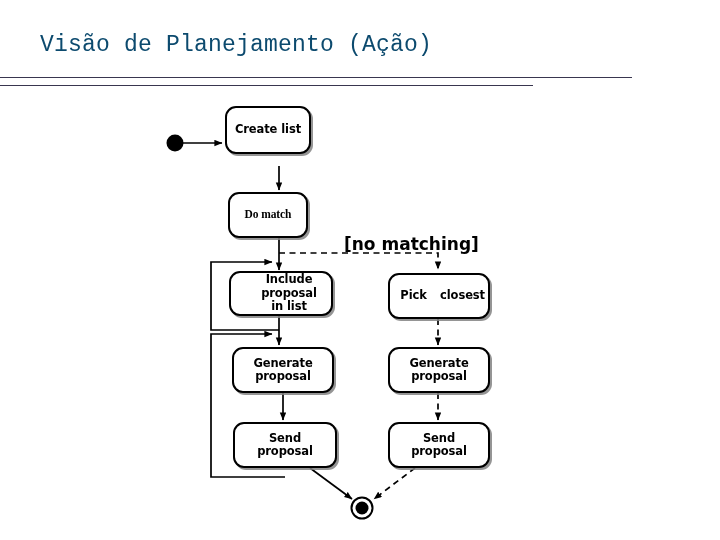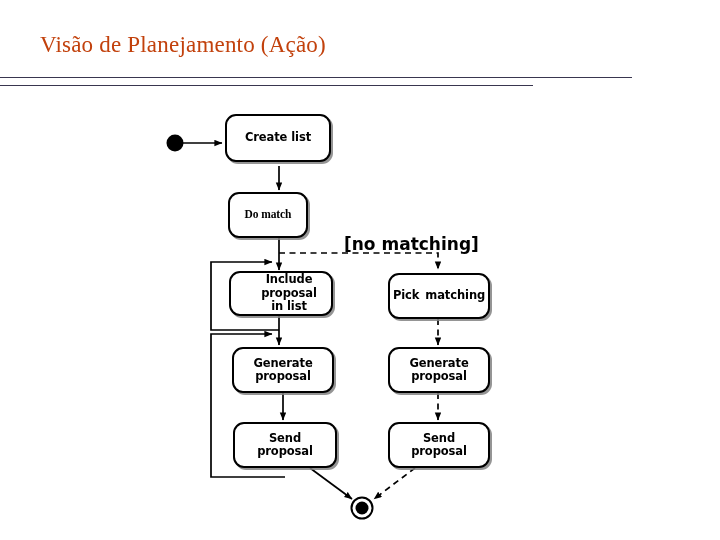--- a/index.html
+++ b/index.html
@@ -25,24 +25,24 @@
     background: #ffffff;
   }
   
   #slide-title {
     position: absolute;
     left: 40px;
     top: 32px;
     width: 620px;
     font-size: 23px;
     font-weight: normal;
-    color: #c2410c;
+    color: #0c4a6e;
     letter-spacing: 0.2px;
     white-space: nowrap;
-    font-family: Liberation Serif, serif;
+    font-family: Liberation Mono, monospace;
   }
   #rule-top {
     position: absolute;
     left: 0px;
     top: 77px;
     width: 632px;
     height: 0;
     border-top: 1.4px solid #39364f;
   }
   #rule-bottom {
@@ -147,36 +147,36 @@
 
         <line x1="415" y1="468" x2="374" y2="499" stroke-dasharray="6,4.5" marker-end="url(#arrow-dash)"></line>
 
         <circle cx="362" cy="508" r="10.5" fill="#ffffff" stroke="#000000" stroke-width="2"></circle>
         <circle cx="362" cy="508" r="6.5" fill="#000000" stroke="none"></circle>
       </g>
     </svg>
 
     <div class="guard-label" style="left:344px; top:234px;">[no matching]</div>
 
-    <div class="node-box" style="left:225px; top:114px; width:106px; height:48px;">
+    <div class="node-box" style="left:225px; top:106px; width:86px; height:48px;">
       <span>Create list</span>
     </div>
 
     <div class="node-box" style="left:228px; top:192px; width:80px; height:46px;font-family:Liberation Serif, serif;">
       <span>Do match</span>
     </div>
 
     <div class="node-box" style="left:229px; top:271px; width:104px; height:45px; flex-direction:column;padding-left:16px;">
       <span>Include proposal</span>
       <span>in list</span>
     </div>
 
     <div class="node-box" style="left:388px; top:273px; width:102px; height:46px; flex-direction:row;">
       <span>Pick</span>
-      <span>matching</span>
+      <span>closest</span>
     </div>
 
     <div class="node-box" style="left:232px; top:347px; width:102px; height:46px; flex-direction:column;">
       <span>Generate</span>
       <span>proposal</span>
     </div>
 
     <div class="node-box" style="left:388px; top:347px; width:102px; height:46px; flex-direction:column;">
       <span>Generate</span>
       <span>proposal</span>

